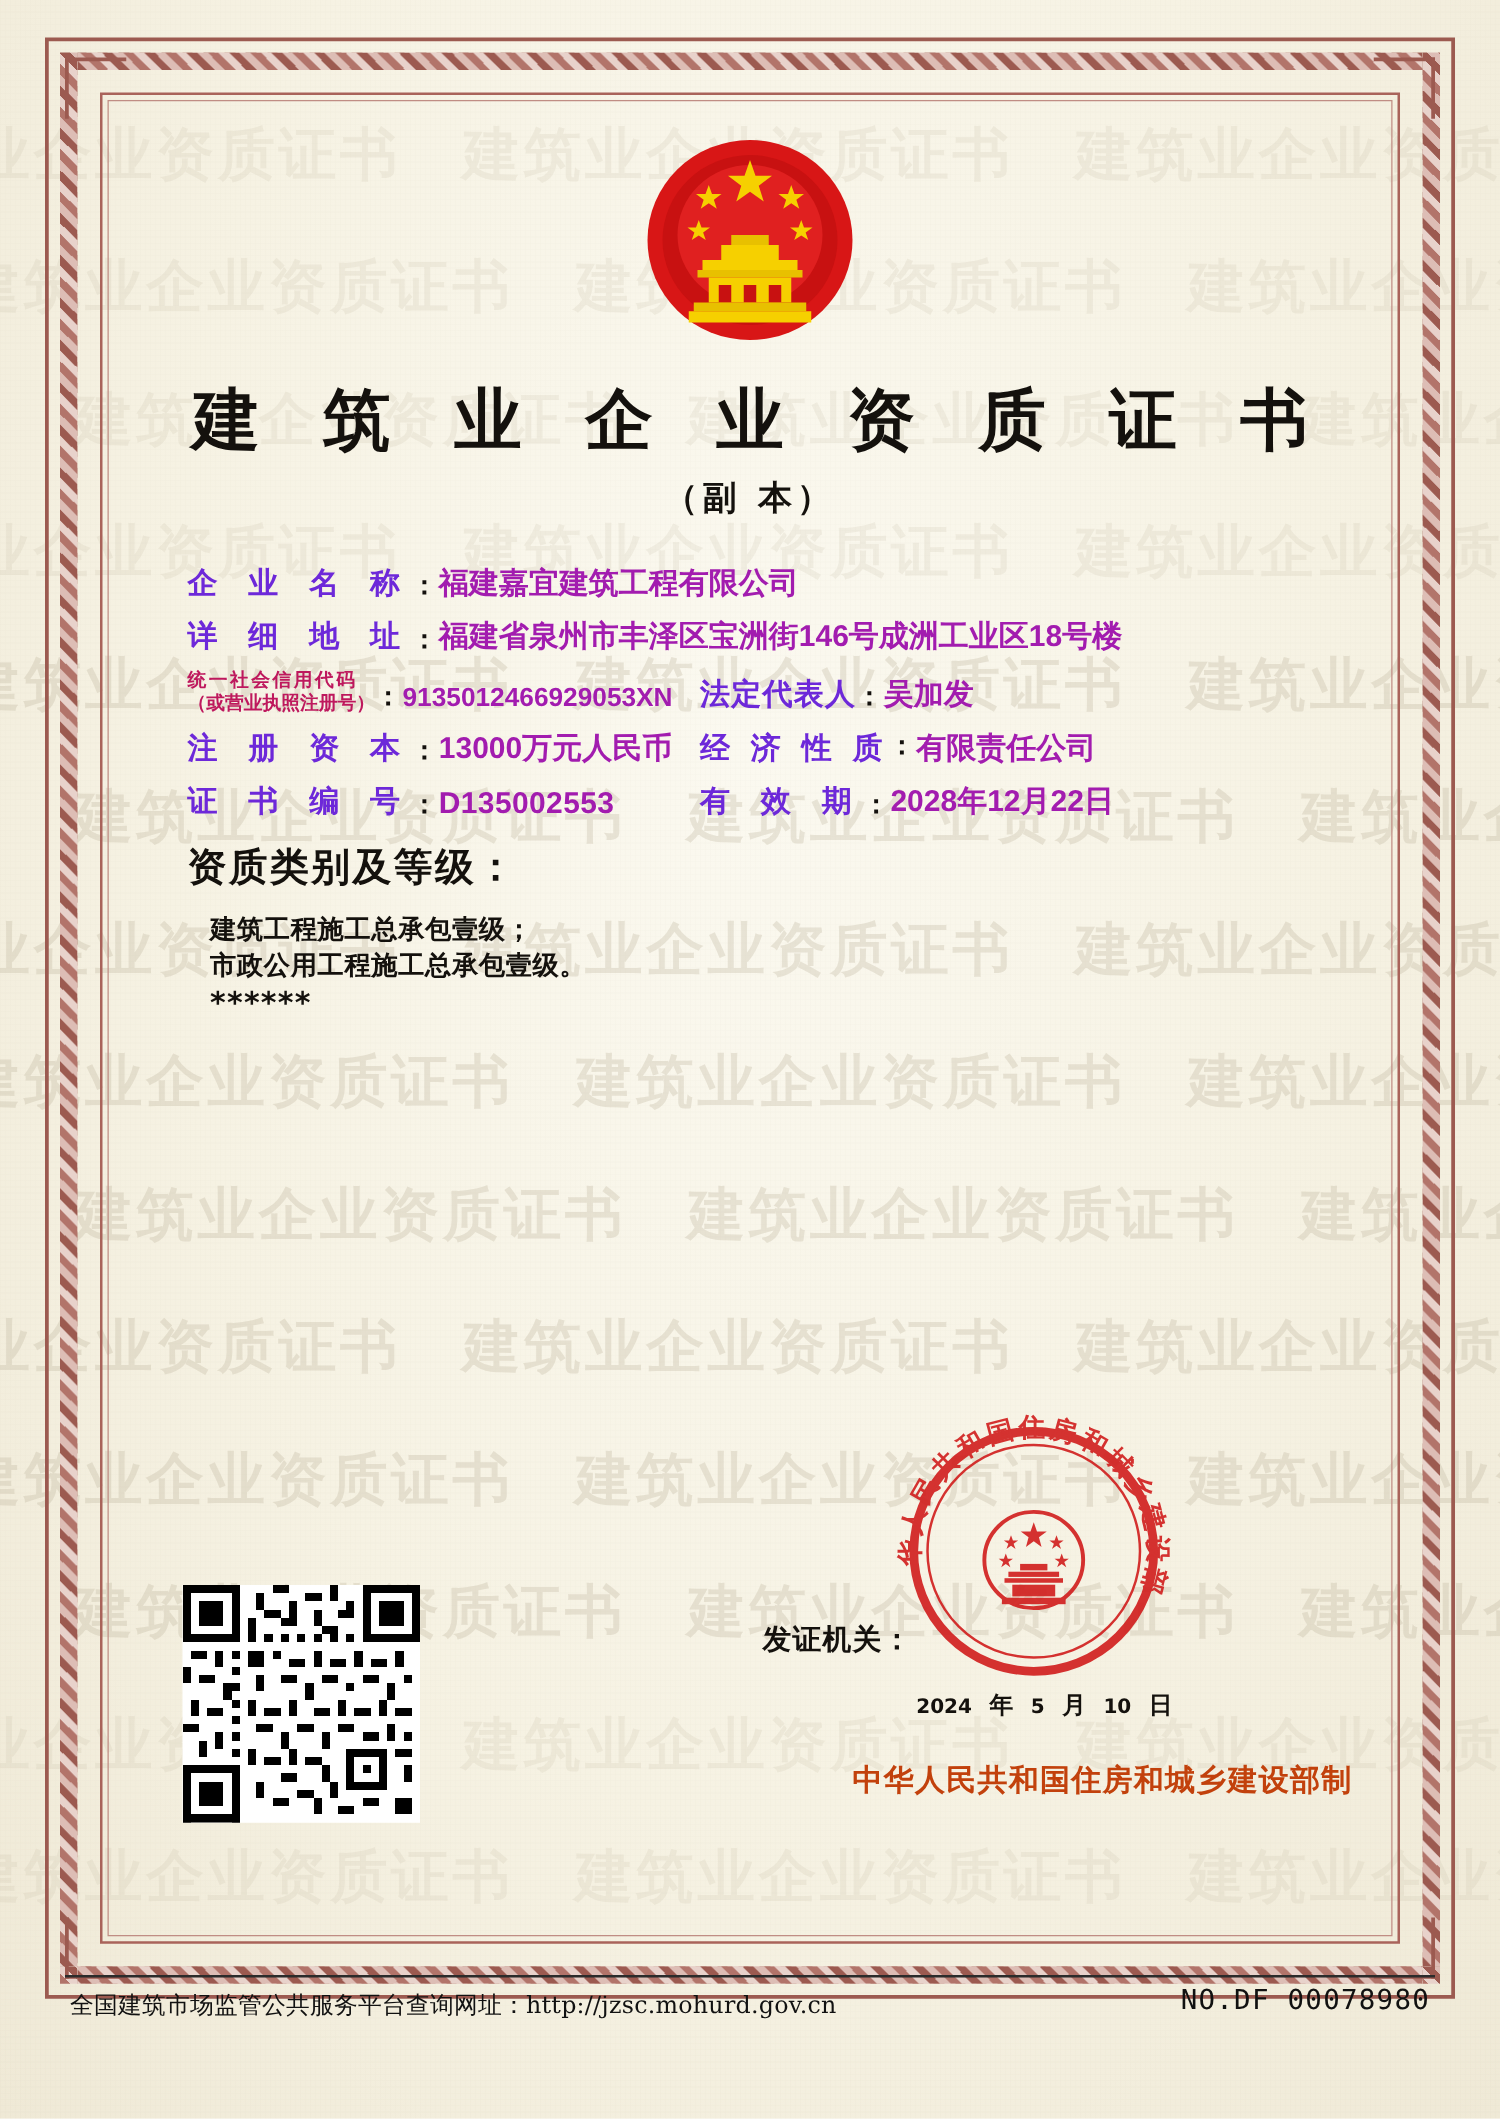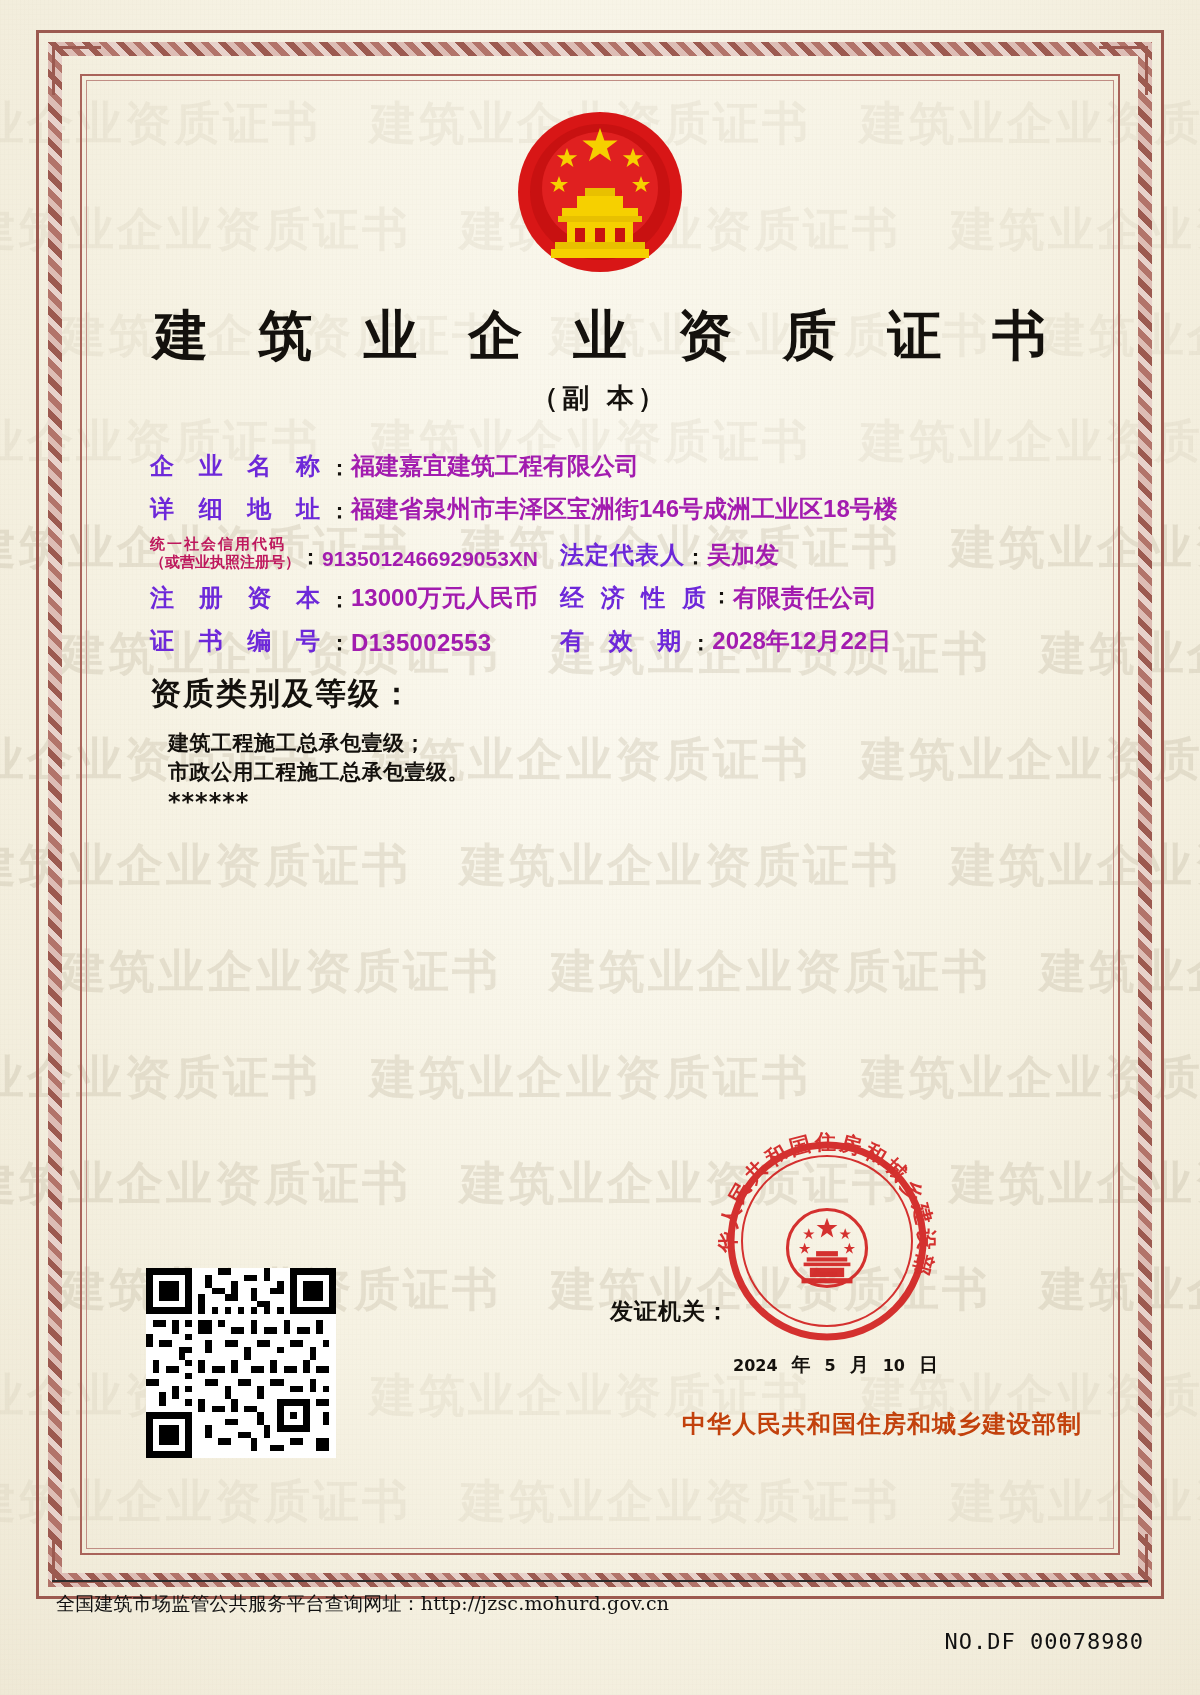--- a/index.html
+++ b/index.html
@@ -282,21 +282,20 @@
     letter-spacing: .2px;
   }
   .footer-right {
     position: absolute;
     right: 56px;
     top: 1588px;
     font-family: "DejaVu Sans Mono", monospace;
     font-size: 22px;
     color: #111;
     letter-spacing: 1px;
-    margin-top: 41px;
   }
 </style>
 </head>
 <body>
 
 <div id="page">
 
   <div class="paper-bg"></div>
   <div class="paper-noise"></div>
 

